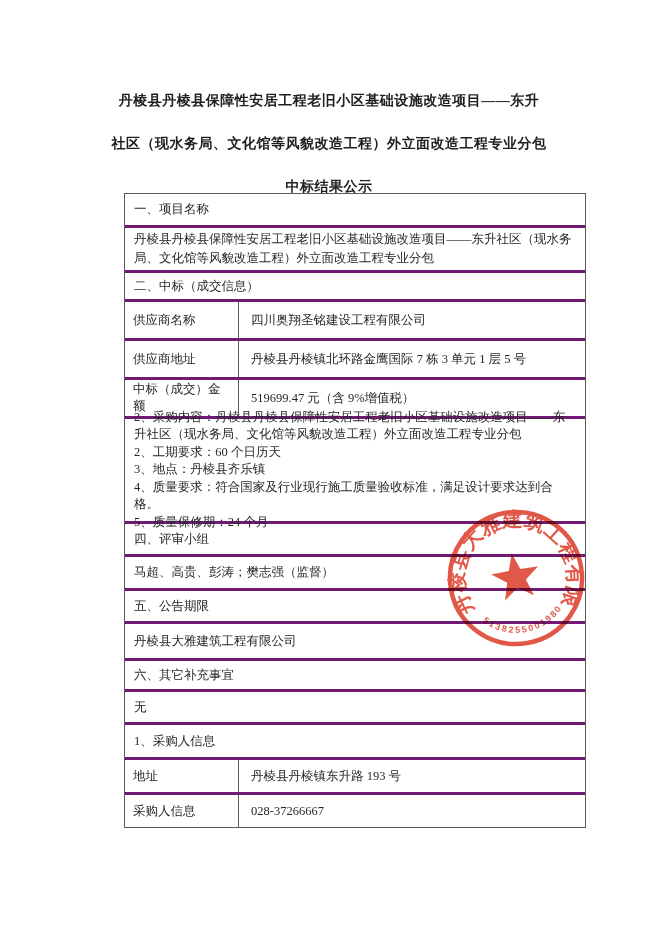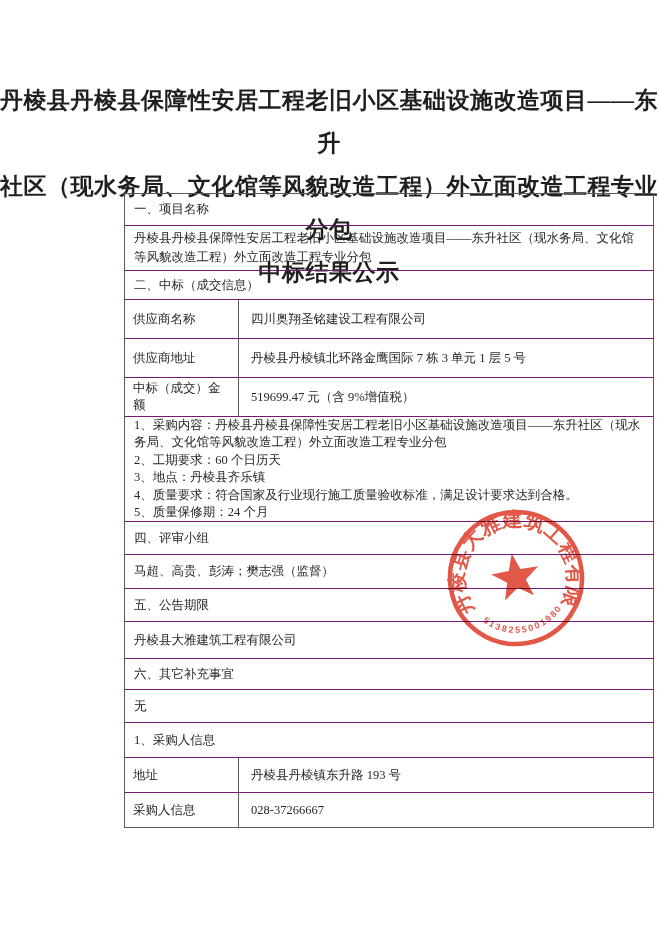--- a/index.html
+++ b/index.html
@@ -9,37 +9,37 @@
     background:#ffffff;
     overflow:hidden;
     font-family:"Liberation Serif","DejaVu Serif",serif;
     color:#262626;
   }
   
   .doc-title{
     position:absolute;
     left:0;top:79px;width:658px;
     text-align:center;
-    font-size:23px;
+    font-size:14px;
     font-weight:bold;
     line-height:43px;
     letter-spacing:0.5px;
     color:#1f1f1f;
   }
   
   .tbl{
     position:absolute;
     left:124px;top:193px;
-    width:530px;
+    width:462px;
     border:1px solid #5a5a5a;
     box-sizing:border-box;
     font-size:12.5px;
   }
   .r{
-    border-top:1px solid #701a75;
+    border-top:3px solid #701a75;
     display:flex;
     align-items:center;
     box-sizing:border-box;
   }
   .r:first-child{border-top:none;}
   .cell{padding:0 9px;width:100%;}
   .block{padding:5px 9px;line-height:19px;}
   .items{padding:4px 9px 4px 9px;line-height:17.5px;}
   .h29{height:29px}.h31{height:31px}.h33{height:33px}.h34{height:34px}
   .h35{height:35px}.h37{height:37px}.h39{height:39px}.h45{height:45px}.h105{height:105px}
@@ -109,21 +109,21 @@
       <div class="kv-key">供应商地址</div>
       <div class="kv-val">丹棱县丹棱镇北环路金鹰国际 7 栋 3 单元 1 层 5 号</div>
     </div>
     <div class="r kv h39">
       <div class="kv-key">中标（成交）金额</div>
       <div class="kv-val">519699.47 元（含 9%增值税）</div>
     </div>
 
     <div class="r h105">
       <div class="items">
-        <div>1、采购内容：丹棱县丹棱县保障性安居工程老旧小区基础设施改造项目——东升社区（现水务局、文化馆等风貌改造工程）外立面改造工程专业分包</div>
+        <div>2、采购内容：丹棱县丹棱县保障性安居工程老旧小区基础设施改造项目——东升社区（现水务局、文化馆等风貌改造工程）外立面改造工程专业分包</div>
         <div>2、工期要求：60 个日历天</div>
         <div>3、地点：丹棱县齐乐镇</div>
         <div>4、质量要求：符合国家及行业现行施工质量验收标准，满足设计要求达到合格。</div>
         <div>5、质量保修期：24 个月</div>
       </div>
     </div>
 
     <div class="r h33">
       <div class="cell">四、评审小组</div>
     </div>

